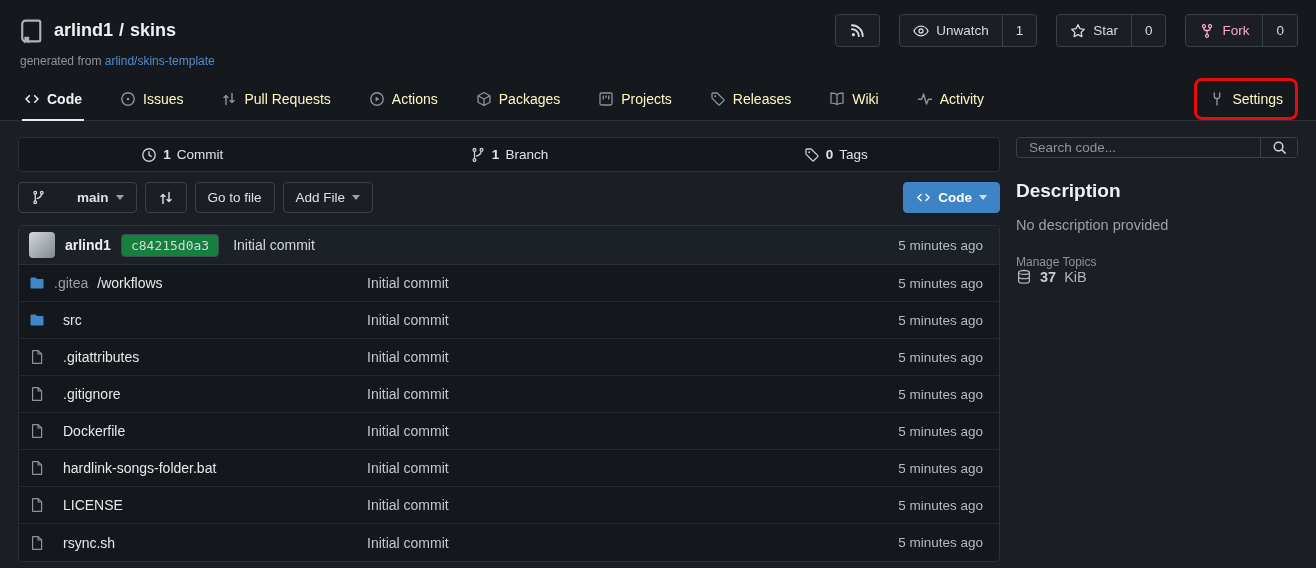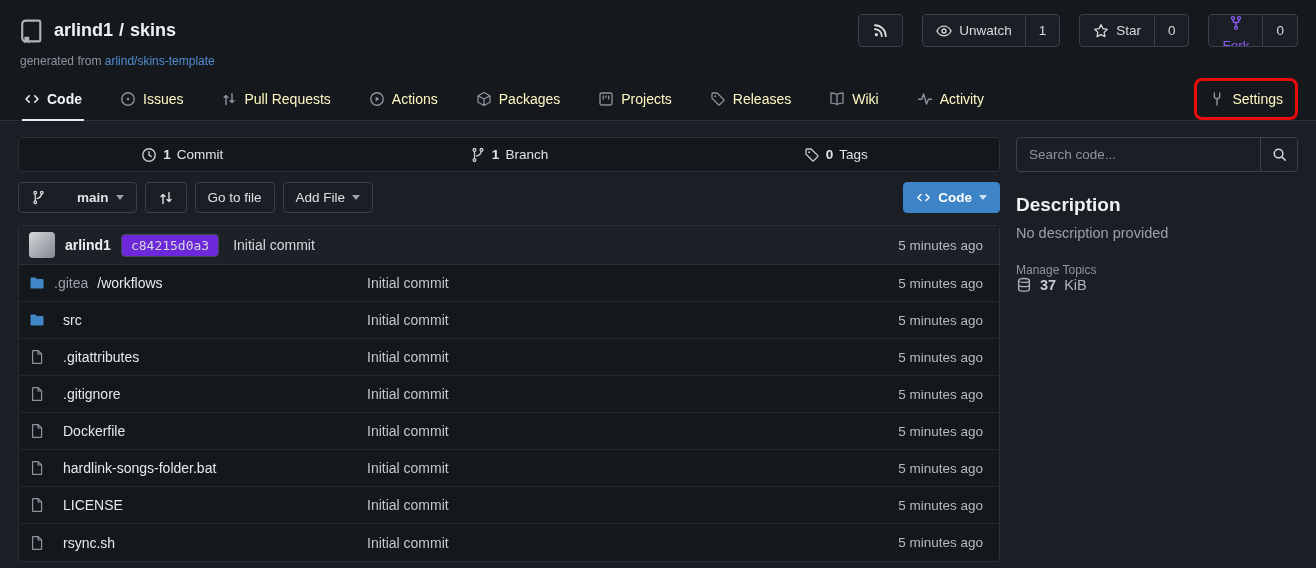--- a/index.html
+++ b/index.html
@@ -23,21 +23,21 @@
   .repo-title .name { font-weight: 700; }
   .title-actions { margin-left: auto; display: flex; gap: 19px; align-items: center; }
   .hbtn {
     display: flex; align-items: center; height: 33px;
     background: #1b1f25; border: 1px solid #3a414b; border-radius: 4px;
     color: #d7dbdf; font-size: 13.5px; overflow: hidden;
   }
   .hbtn .seg { display: flex; align-items: center; gap: 7px; padding: 0 13px; height: 100%; }
   .hbtn .cnt { border-left: 1px solid #3a414b; padding: 0 13px; display: flex; align-items: center; height: 100%; }
   .hbtn.icon-only .seg { padding: 0 14px; }
-  .hbtn .muted { color: #8b5cf6; flex-direction: column; }
+  .hbtn .muted { color: #f9a8d4; }
   .generated-from { margin: 7px 0 0 2px; font-size: 12px; color: #8d949d; }
   .generated-from a { color: #4f8ed1; }
 
   
   .tabs { display: flex; align-items: stretch; margin-top: 10px; border-bottom: 1px solid #2b3039;
           margin-left: -18px; margin-right: -18px; padding: 0 18px; }
   .tab { display: flex; align-items: center; gap: 7px; padding: 12px 6px 13px 6px; margin-right: 26px;
          color: #fef9c3; font-size: 14px; position: relative; cursor: pointer; }
   .tab svg { color: #8c939c; }
   .tab.active { color: #f2f4f7; font-weight: 700; }
@@ -63,45 +63,45 @@
   .code-btn { margin-left: auto; background: #3d84c6; border: 1px solid #3d84c6; color: #fff; font-weight: 600; }
   .code-btn .caret { border-top-color: #cfe2f3; }
 
   
   .file-table { margin-top: 12px; border: 1px solid #2b3039; border-radius: 4px; background: #14171b; overflow: hidden; }
   .commit-row { display: flex; align-items: center; background: #1c2027; padding: 6px 10px; height: 39px; border-bottom: 1px solid #2b3039; }
   .avatar { width: 26px; height: 26px; border-radius: 4px; flex: 0 0 26px;
             background: linear-gradient(135deg, #d8dadd 0%, #aeb3b9 45%, #82888f 100%); }
   .commit-author { font-weight: 700; margin: 0 10px; color: #eef1f4; }
   .commit-hash { font-family: "DejaVu Sans Mono", "Liberation Mono", monospace; font-size: 13px; color: #d4d8dd;
-                 border: 1px solid #424a55; background: #6d28d9; border-radius: 4px; padding: 3px 9px; }
+                 border: 1px solid #424a55; background: #15803d; border-radius: 4px; padding: 3px 9px; }
   .commit-msg { margin-left: 14px; color: #d5d9dd; }
   .commit-time { margin-left: auto; color: #b5bbc2; font-size: 13.5px; padding-right: 6px; }
 
   .file-row { display: flex; align-items: center; height: 37px; border-bottom: 1px solid #23272f; padding: 0 10px; }
   .file-row:last-child { border-bottom: none; }
   .fname { flex: 0 0 338px; display: flex; align-items: center; gap: 9px; min-width: 0; }
   .fname .ficon { flex: 0 0 16px; }
   .folder-glyph { color: #3f87c7; }
   .file-glyph { color: #8d949d; }
   .fn-dim { color: #9aa1a9; }
   .fn-main { color: #e6e9ec; }
   .f-msg { flex: 1; color: #c4c9cf; }
   .f-time { color: #b5bbc2; font-size: 13.5px; padding-right: 6px; }
 
   
   .sidebar { flex: 0 0 282px; }
-  .search-box { display: flex; height: 35px; border: 1px solid #3a414b; border-radius: 4px; overflow: hidden; gap: 15px; }
+  .search-box { display: flex; height: 21px; border: 1px solid #3a414b; border-radius: 4px; overflow: hidden; gap: 15px; }
   .search-box input { flex: 1; background: transparent; border: none; outline: none; color: #dfe3e8;
                       font-family: inherit; font-size: 13.5px; padding: 0 12px; }
   .search-box input::placeholder { color: #8d949d; }
   .search-btn { width: 37px; display: flex; align-items: center; justify-content: center;
                 background: #1b1f25; border: none; border-left: 1px solid #3a414b; color: #cfd4d9; cursor: pointer; }
   .desc-title { font-size: 19px; font-weight: 700; color: #eef1f4; margin-top: 22px; }
-  .desc-text { margin-top: 9px; color: #9aa1a9; font-size: 14.5px; }
+  .desc-text { margin-top: 15px; color: #9aa1a9; font-size: 14.5px; }
   .manage-topics { display: inline-block; margin-top: 22px; font-size: 12px; color: #8d949d; cursor: pointer; }
   .repo-size { display: flex; align-items: center; gap: 8px; color: #aeb4bb; font-size: 14.5px; }
   .repo-size b { color: #c6cbd1; }
 </style>
 </head>
 <body>
 
 <div class="page">
 
   <header class="repo-header">

